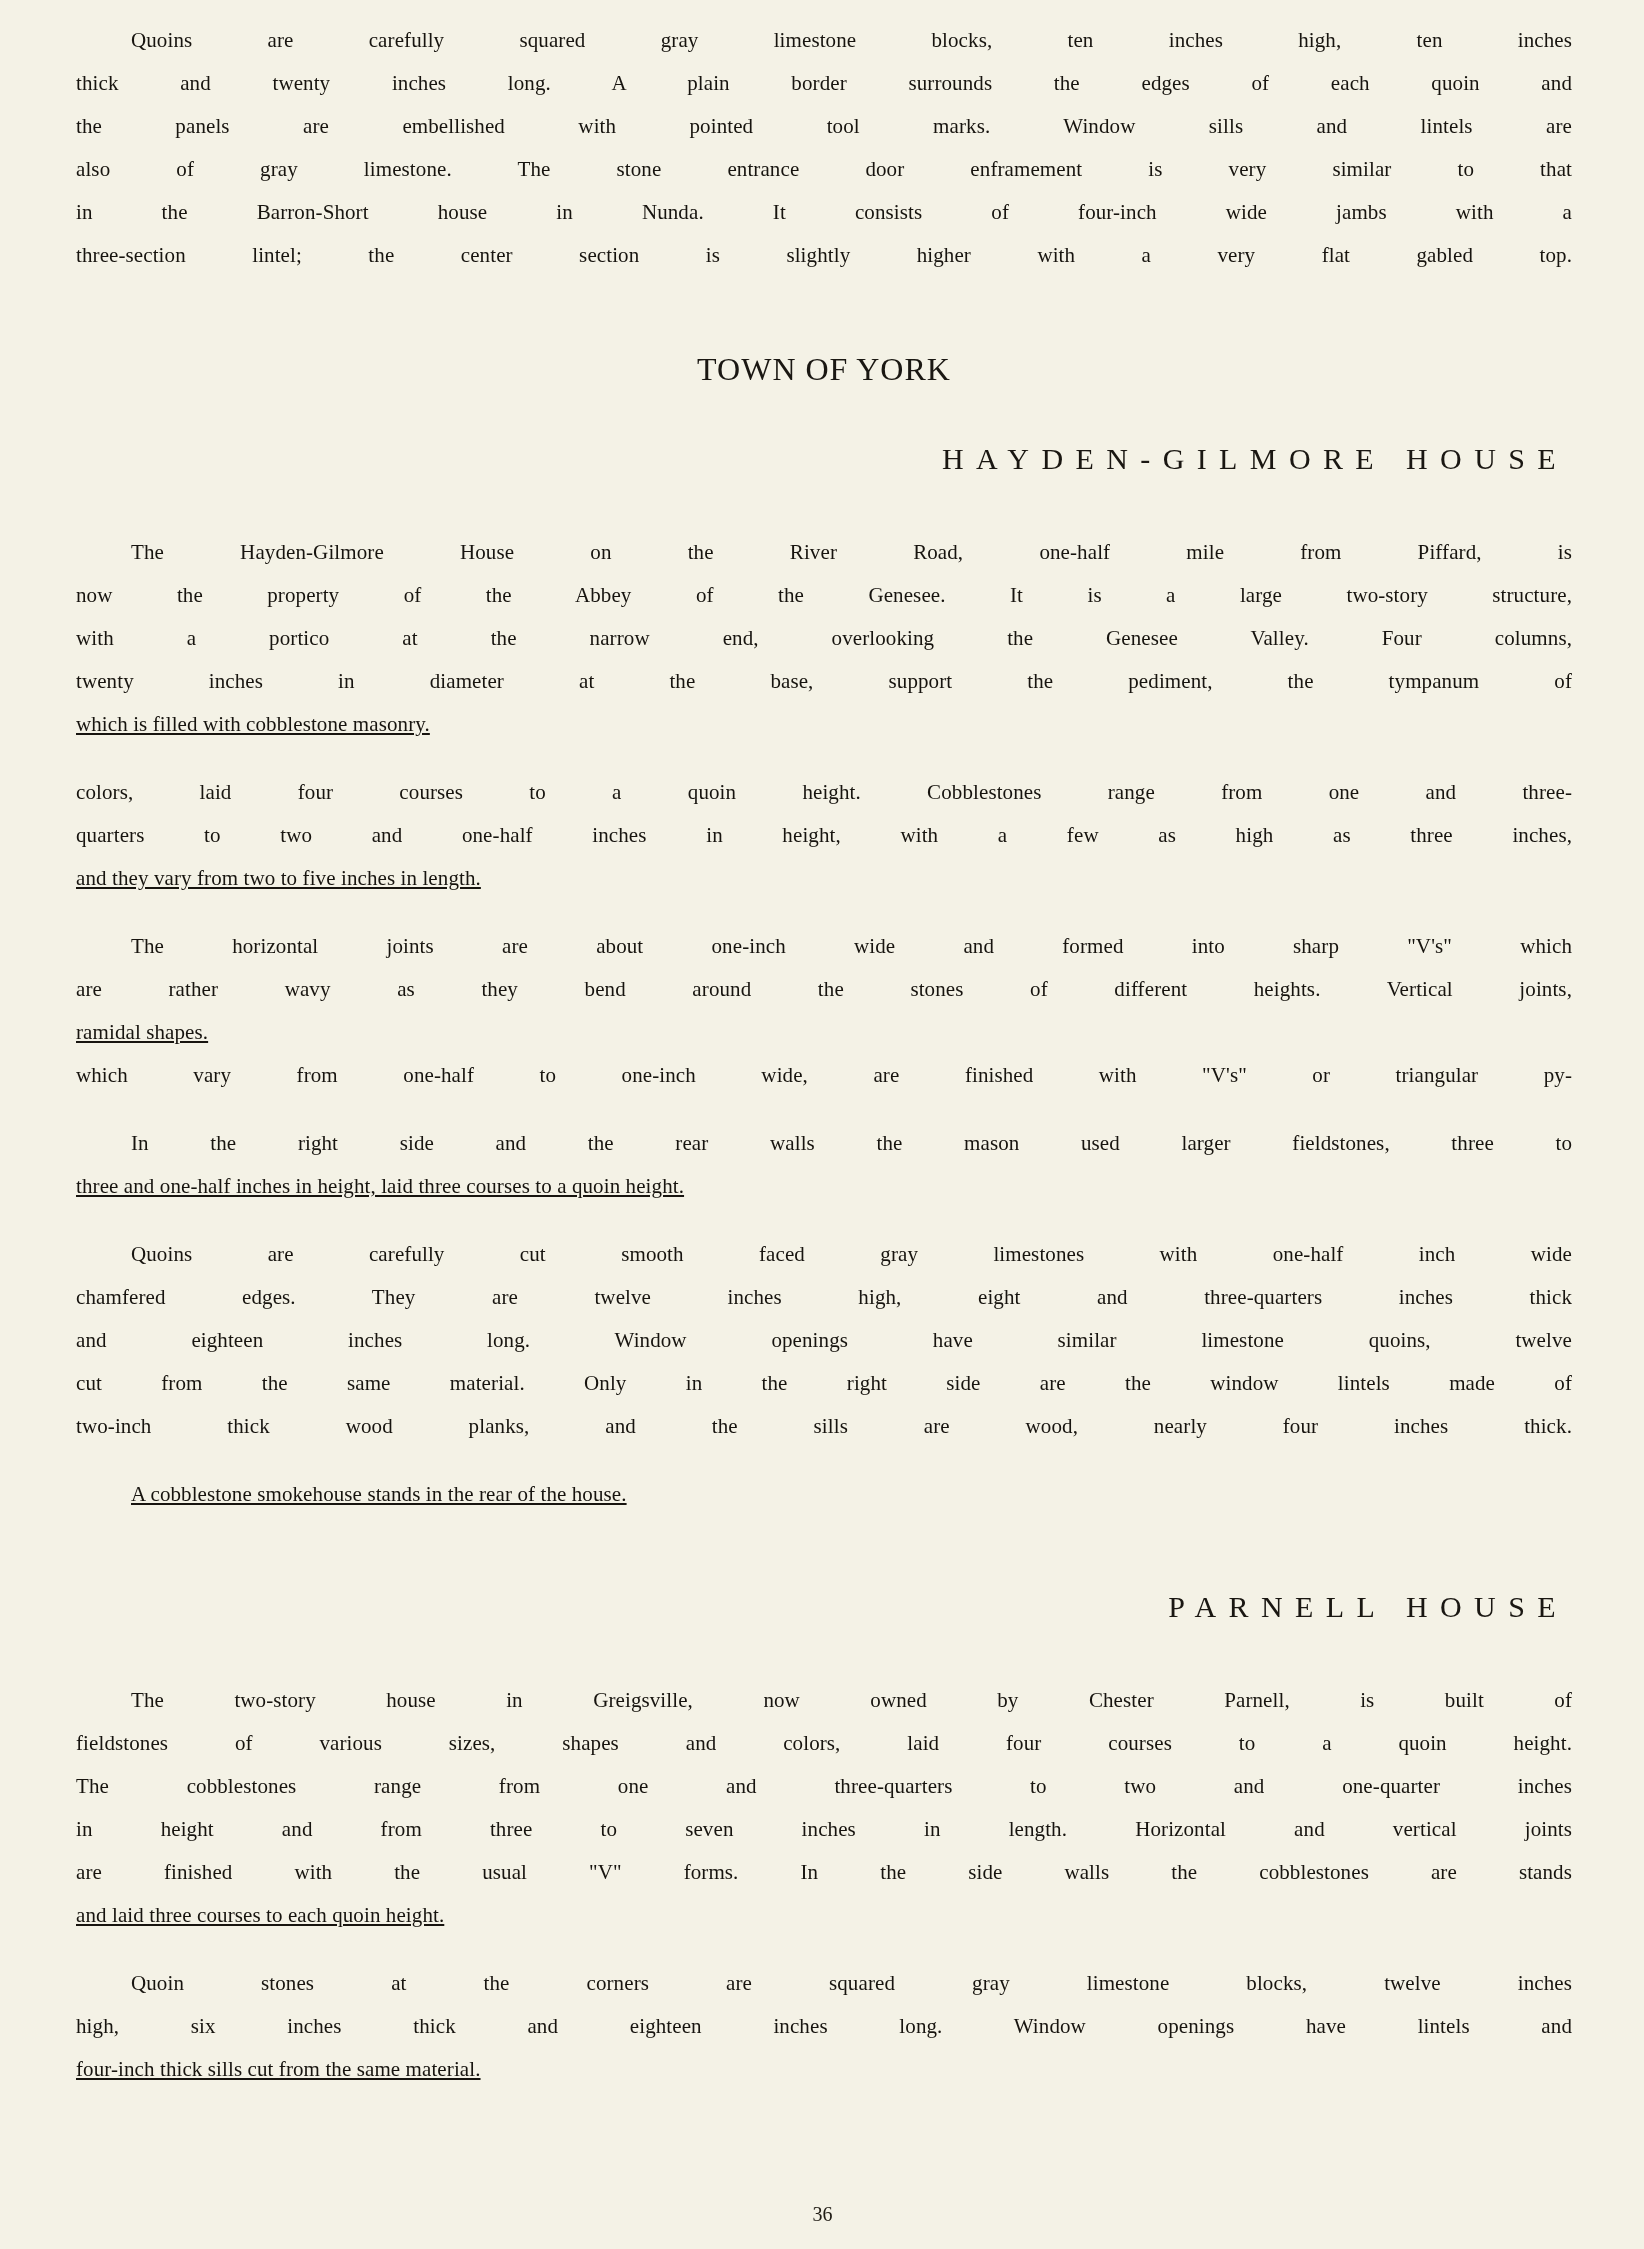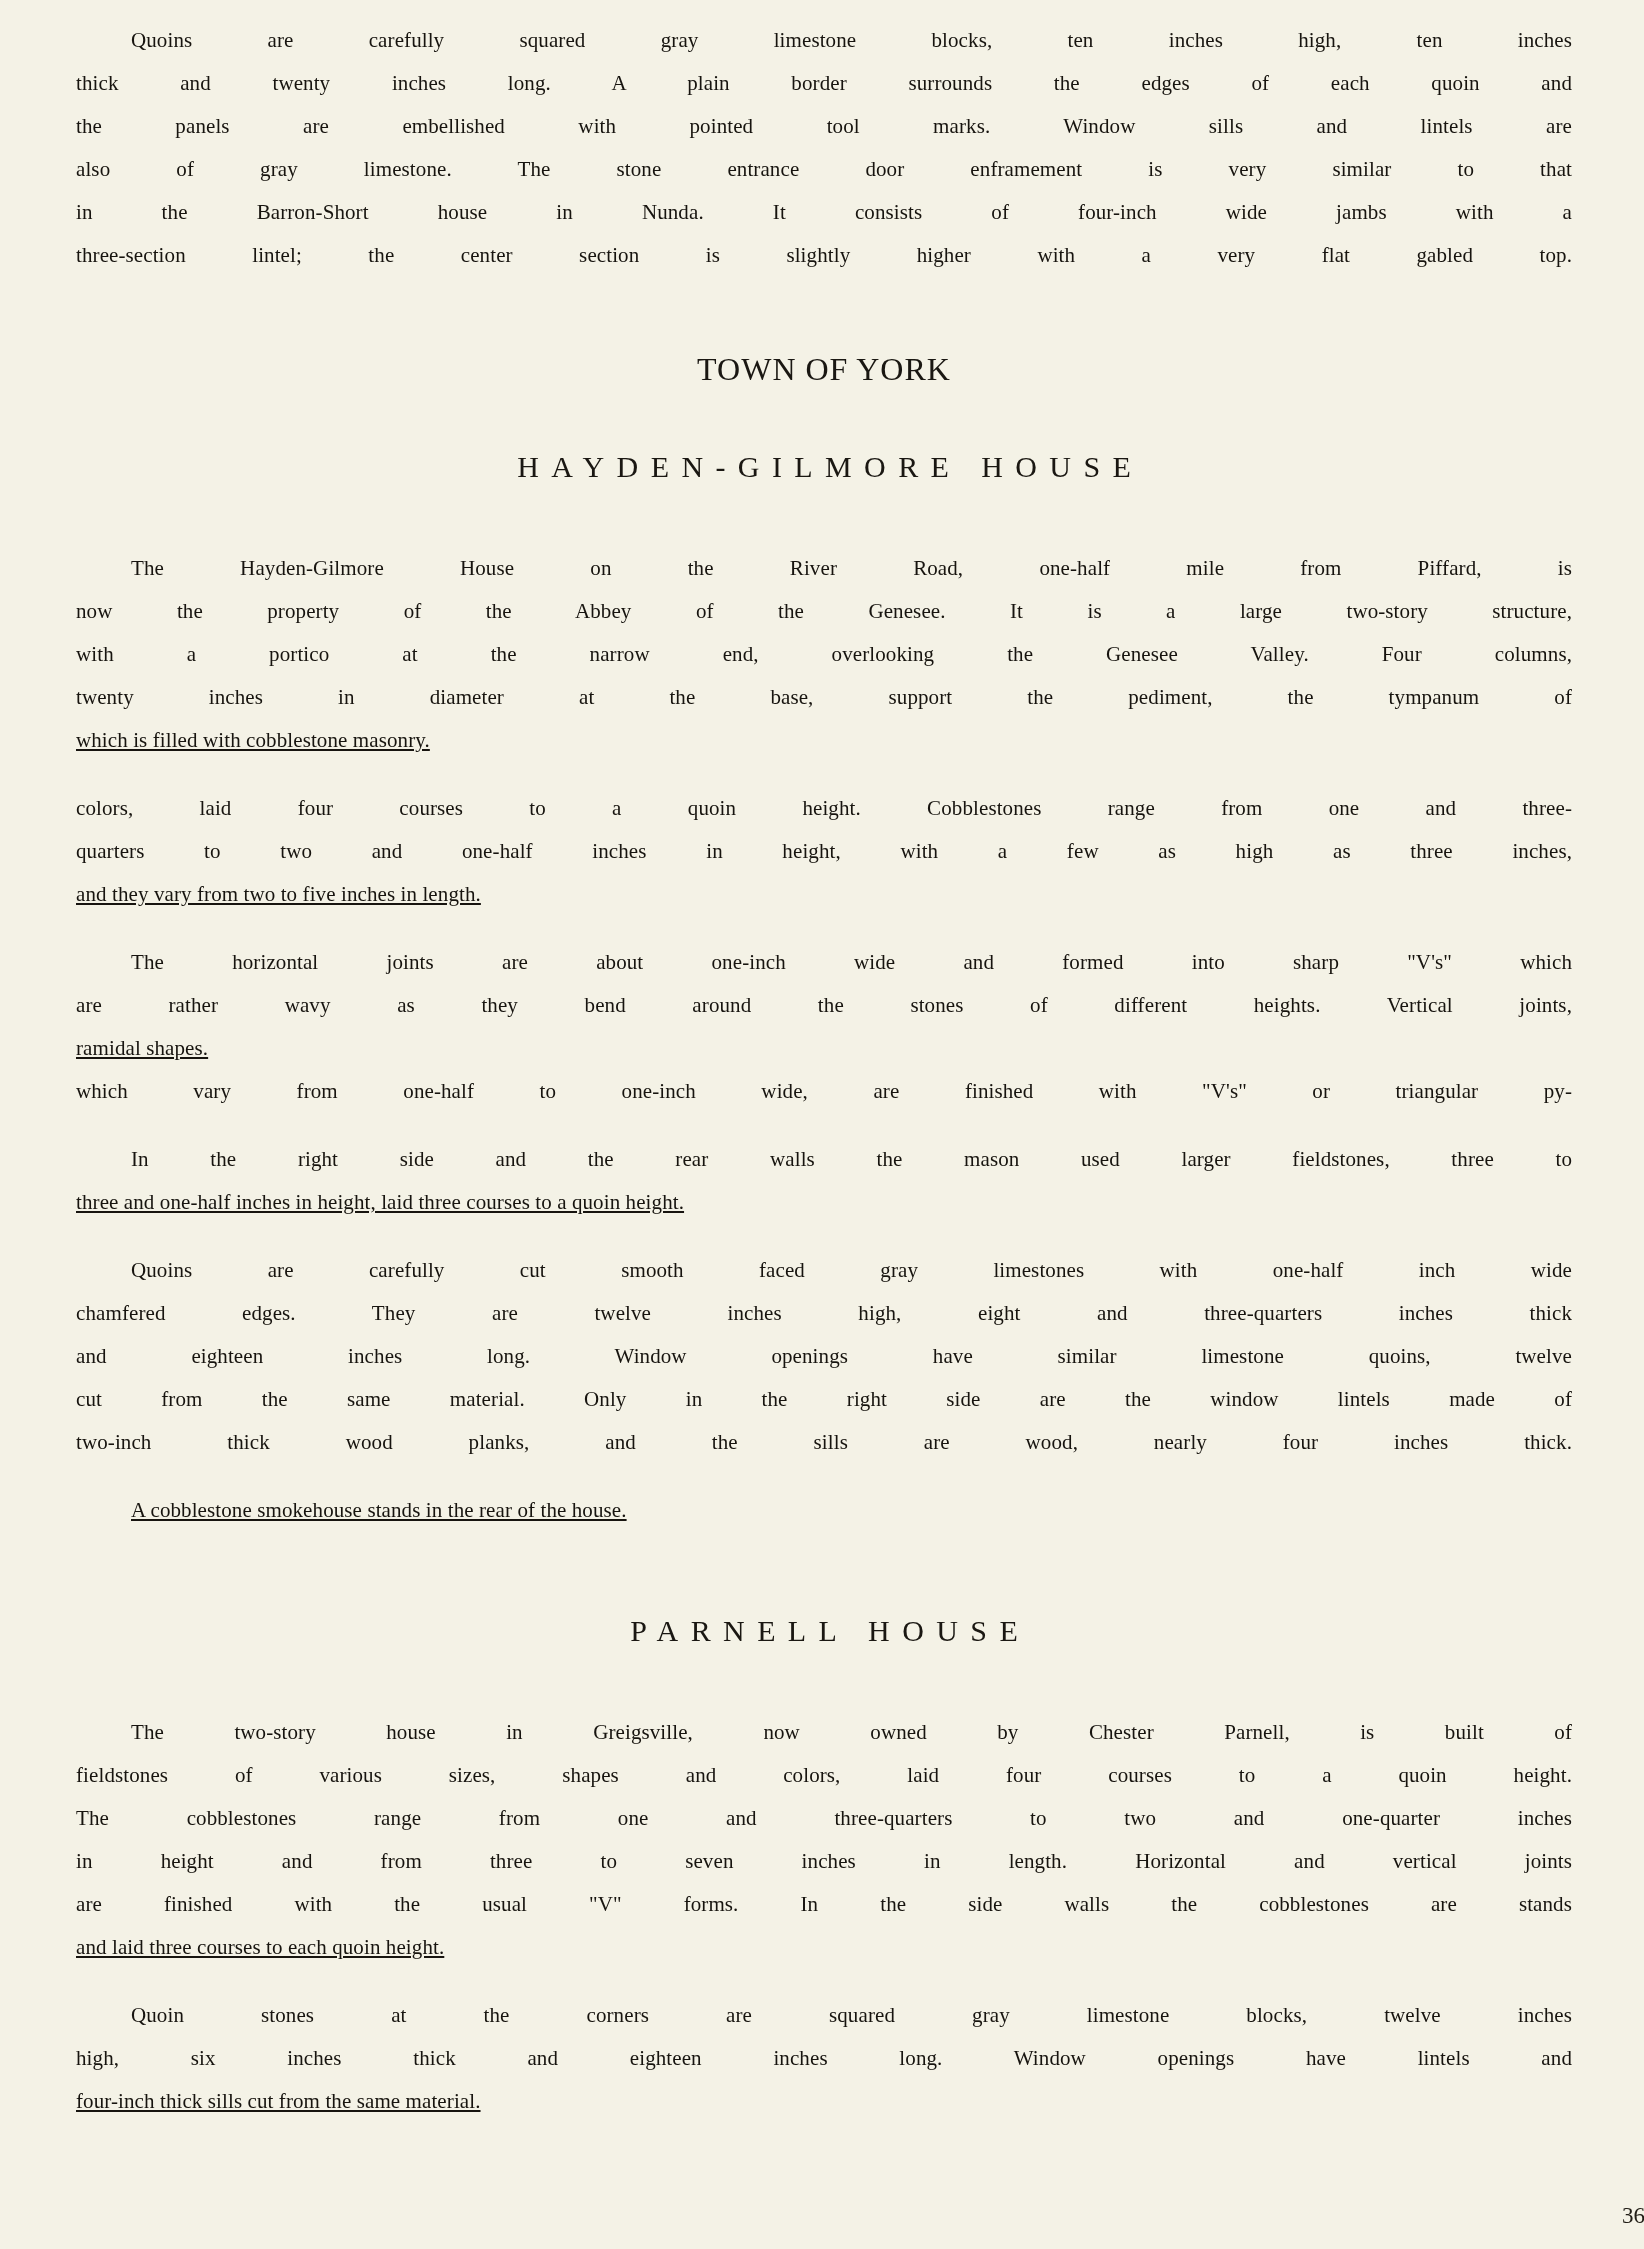--- a/index.html
+++ b/index.html
@@ -69,37 +69,37 @@
   
   h2.town {
     margin: 0;
     font-size: 32px;
     line-height: 1;
     font-weight: 400;
     text-align: center;
     letter-spacing: 1px;
   }
   h3.house {
-    margin: 12px;
+    margin: 4px;
     font-size: 30px;
     line-height: 1;
     font-weight: 400;
-    text-align: center;
+    text-align: right;
     letter-spacing: 12.4px;
     text-indent: 12.4px;
   }
   .gap-md  { height: 25px; }
 
   .pagenum {
     position: absolute;
     left: 0;
     right: 0;
     top: 2204px;
-    text-align: right;
-    font-size: 23px;
+    text-align: center;
+    font-size: 20px;
     line-height: 1;
     color: #211d16;
   }
 </style>
 </head>
 <body>
 
 <div class="paper"></div>
 
 <div class="page">

